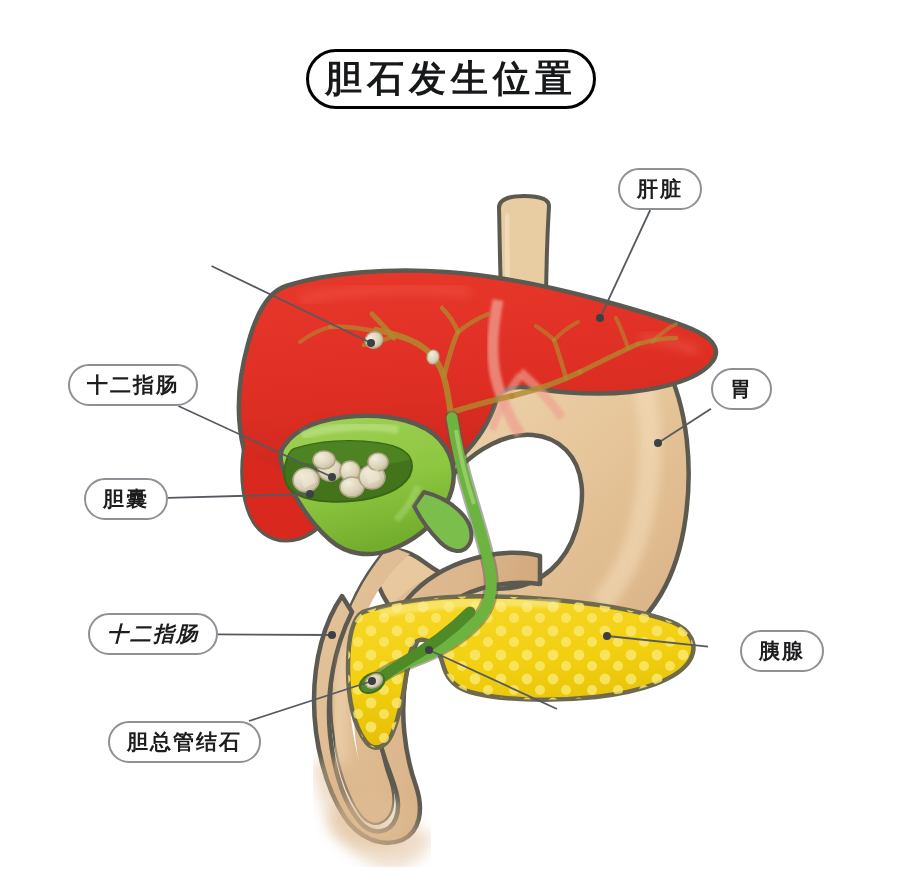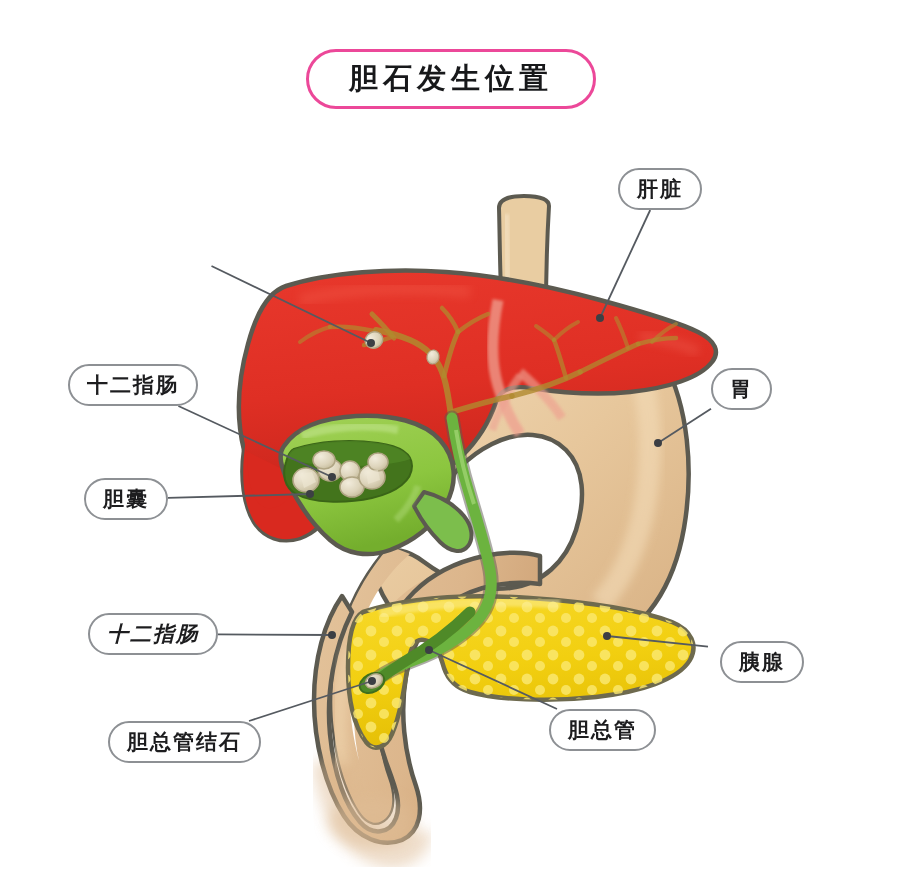--- a/index.html
+++ b/index.html
@@ -46,26 +46,26 @@
     justify-content: center;
   }
   #title-bubble {
     position: absolute;
     left: 306px;
     top: 49px;
     width: 290px;
     height: 60px;
     box-sizing: border-box;
     background: #ffffff;
-    border: 3px solid #ec4899;
+    border: 3px solid #000000;
     border-radius: 30px;
     display: flex;
     align-items: center;
     justify-content: center;
-    font-size: 29px;
+    font-size: 37px;
     letter-spacing: 5px;
     color: #17181a;
     font-weight: 600;
     z-index: 40;
   }
 </style>
 </head>
 <body>
 
 <div id="stage">
@@ -378,25 +378,22 @@
   </div>
 
   <div class="bubble small" style="left:84px; top:478px;">
     <span>胆囊</span>
   </div>
 
   <div class="bubble small" style="left:88px; top:613px;font-style:italic;">
     <span>十二指肠</span>
   </div>
 
-  <div class="bubble small" style="left:720px; top:630px;margin-top:11px;">
+  <div class="bubble small" style="left:740px; top:630px;">
     <span>胰腺</span>
   </div>
 
-  <div class="bubble small" style="left:549px; top:709px;">
-    <span>胆总管</span>
-  </div>
 
   <div class="bubble small" style="left:108px; top:721px;">
     <span>胆总管结石</span>
   </div>
 
 </div>
 
 </body></html>

